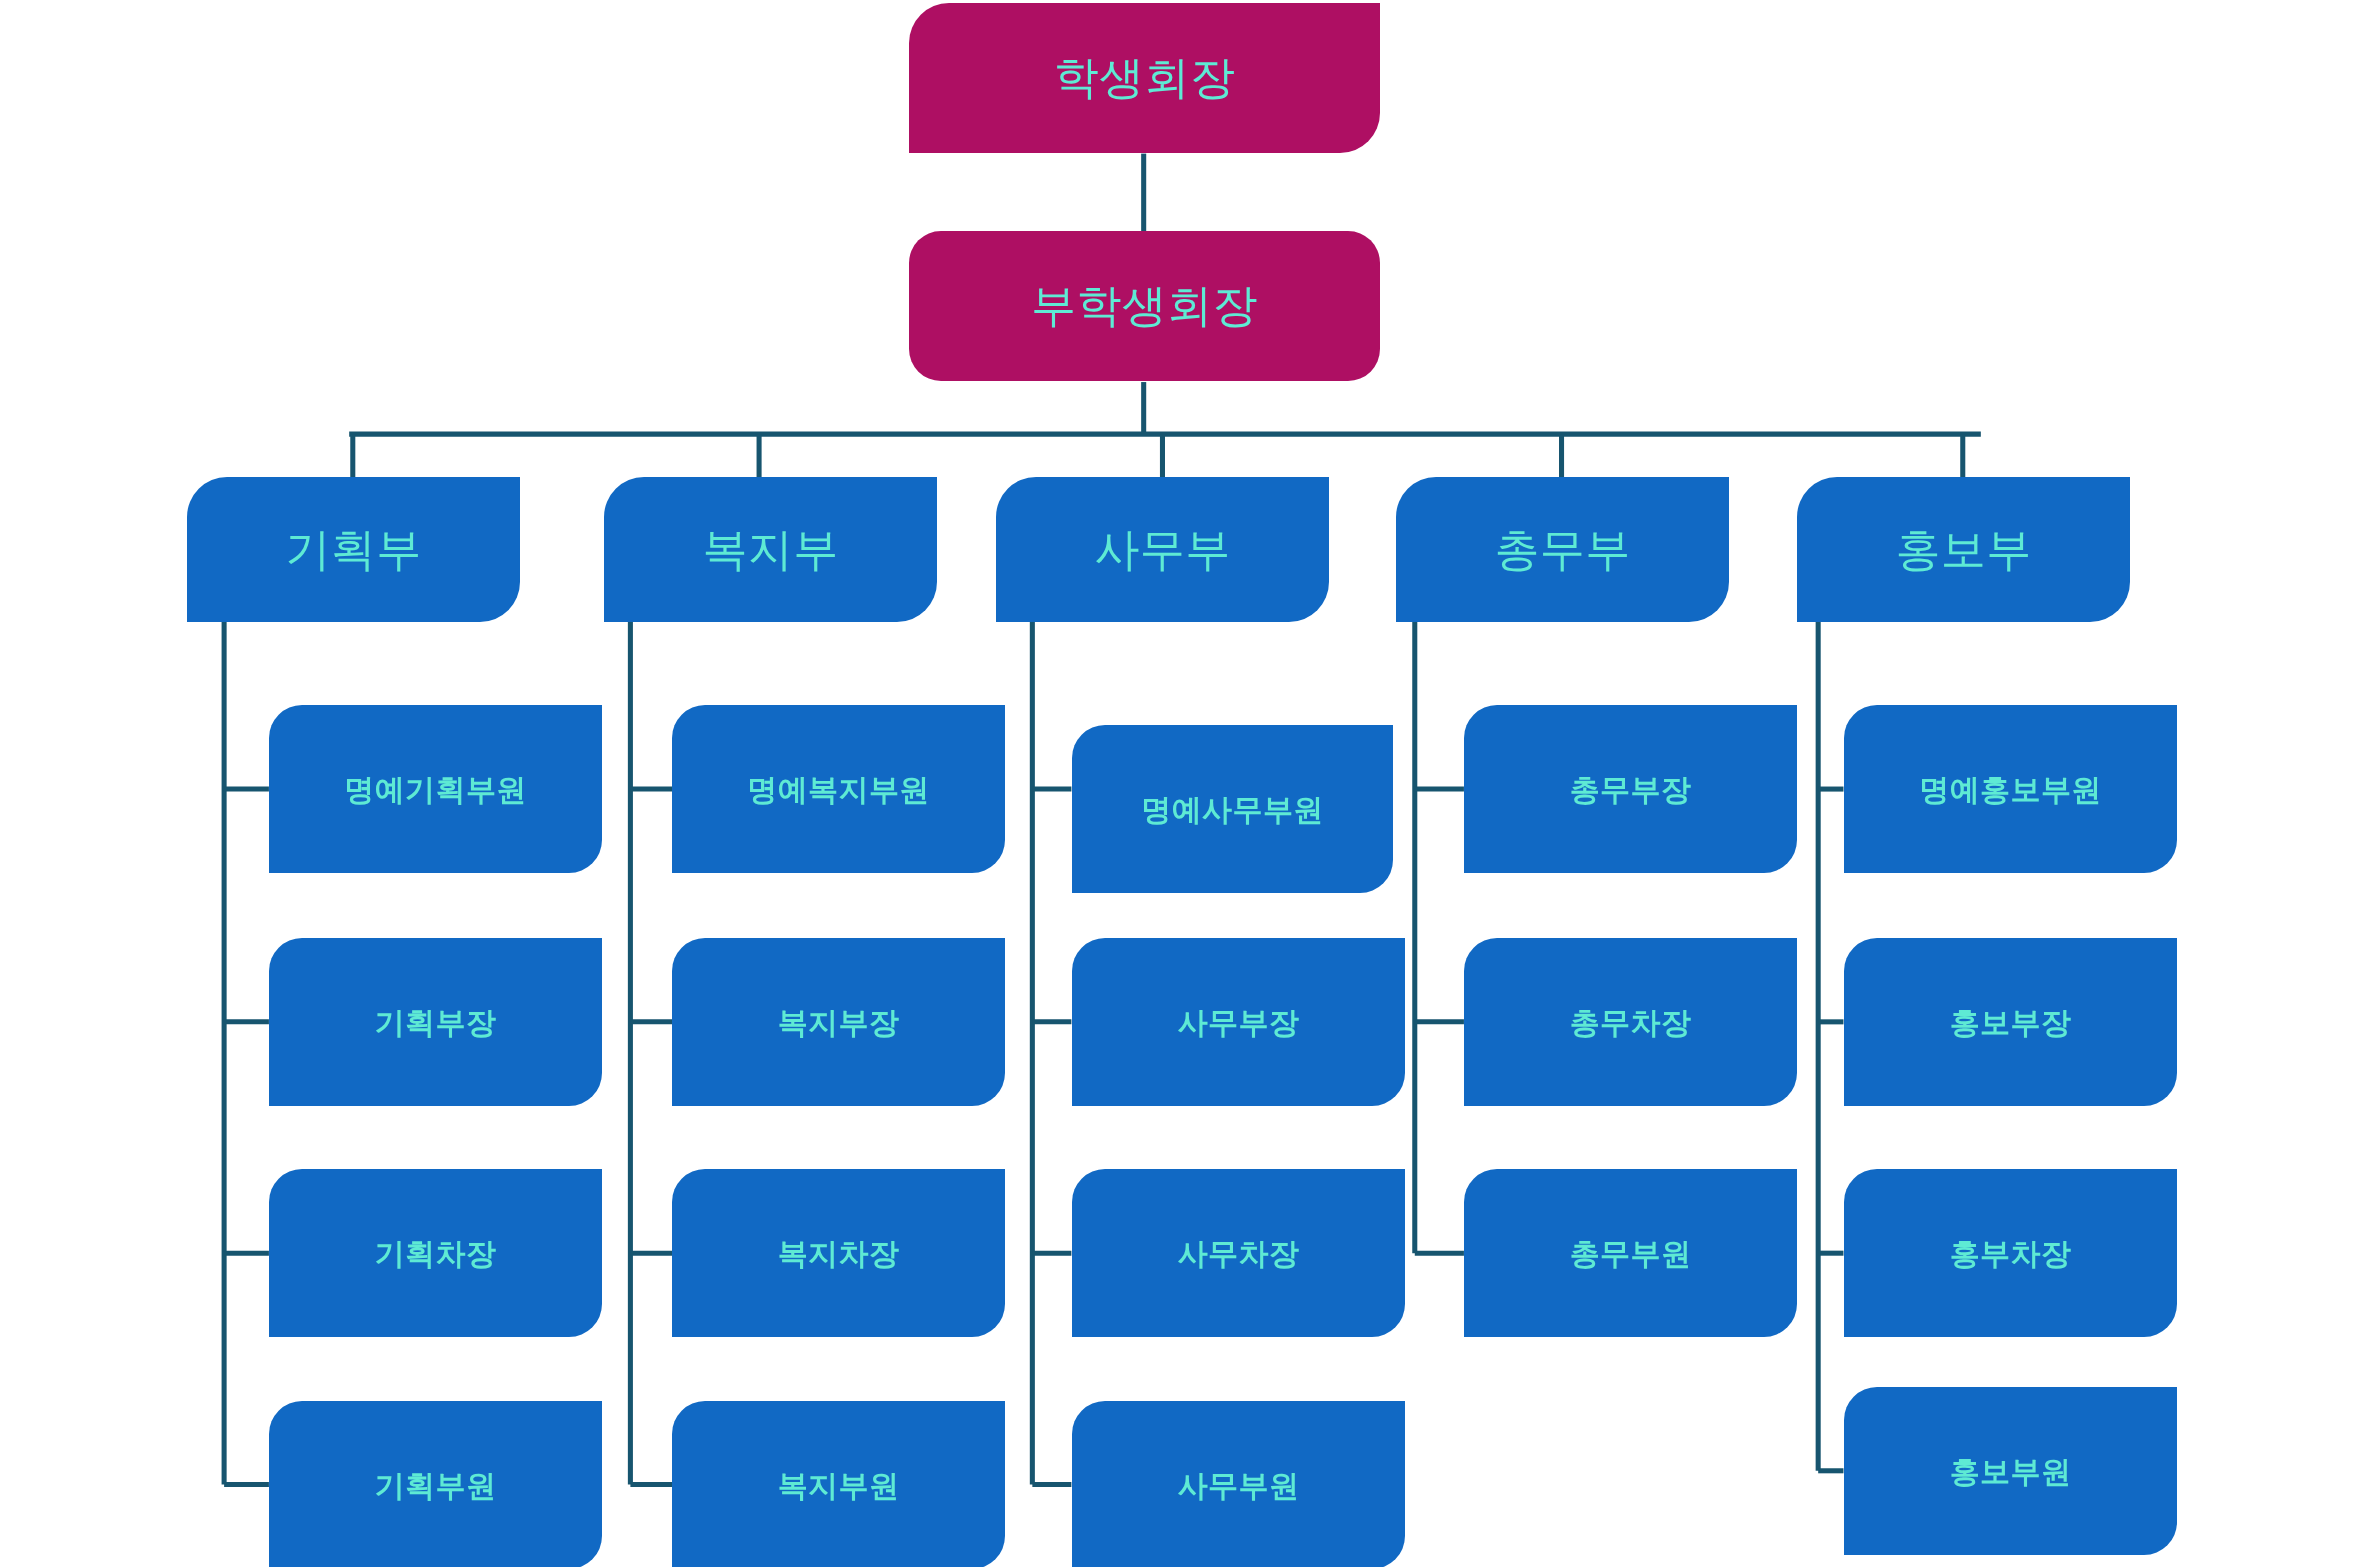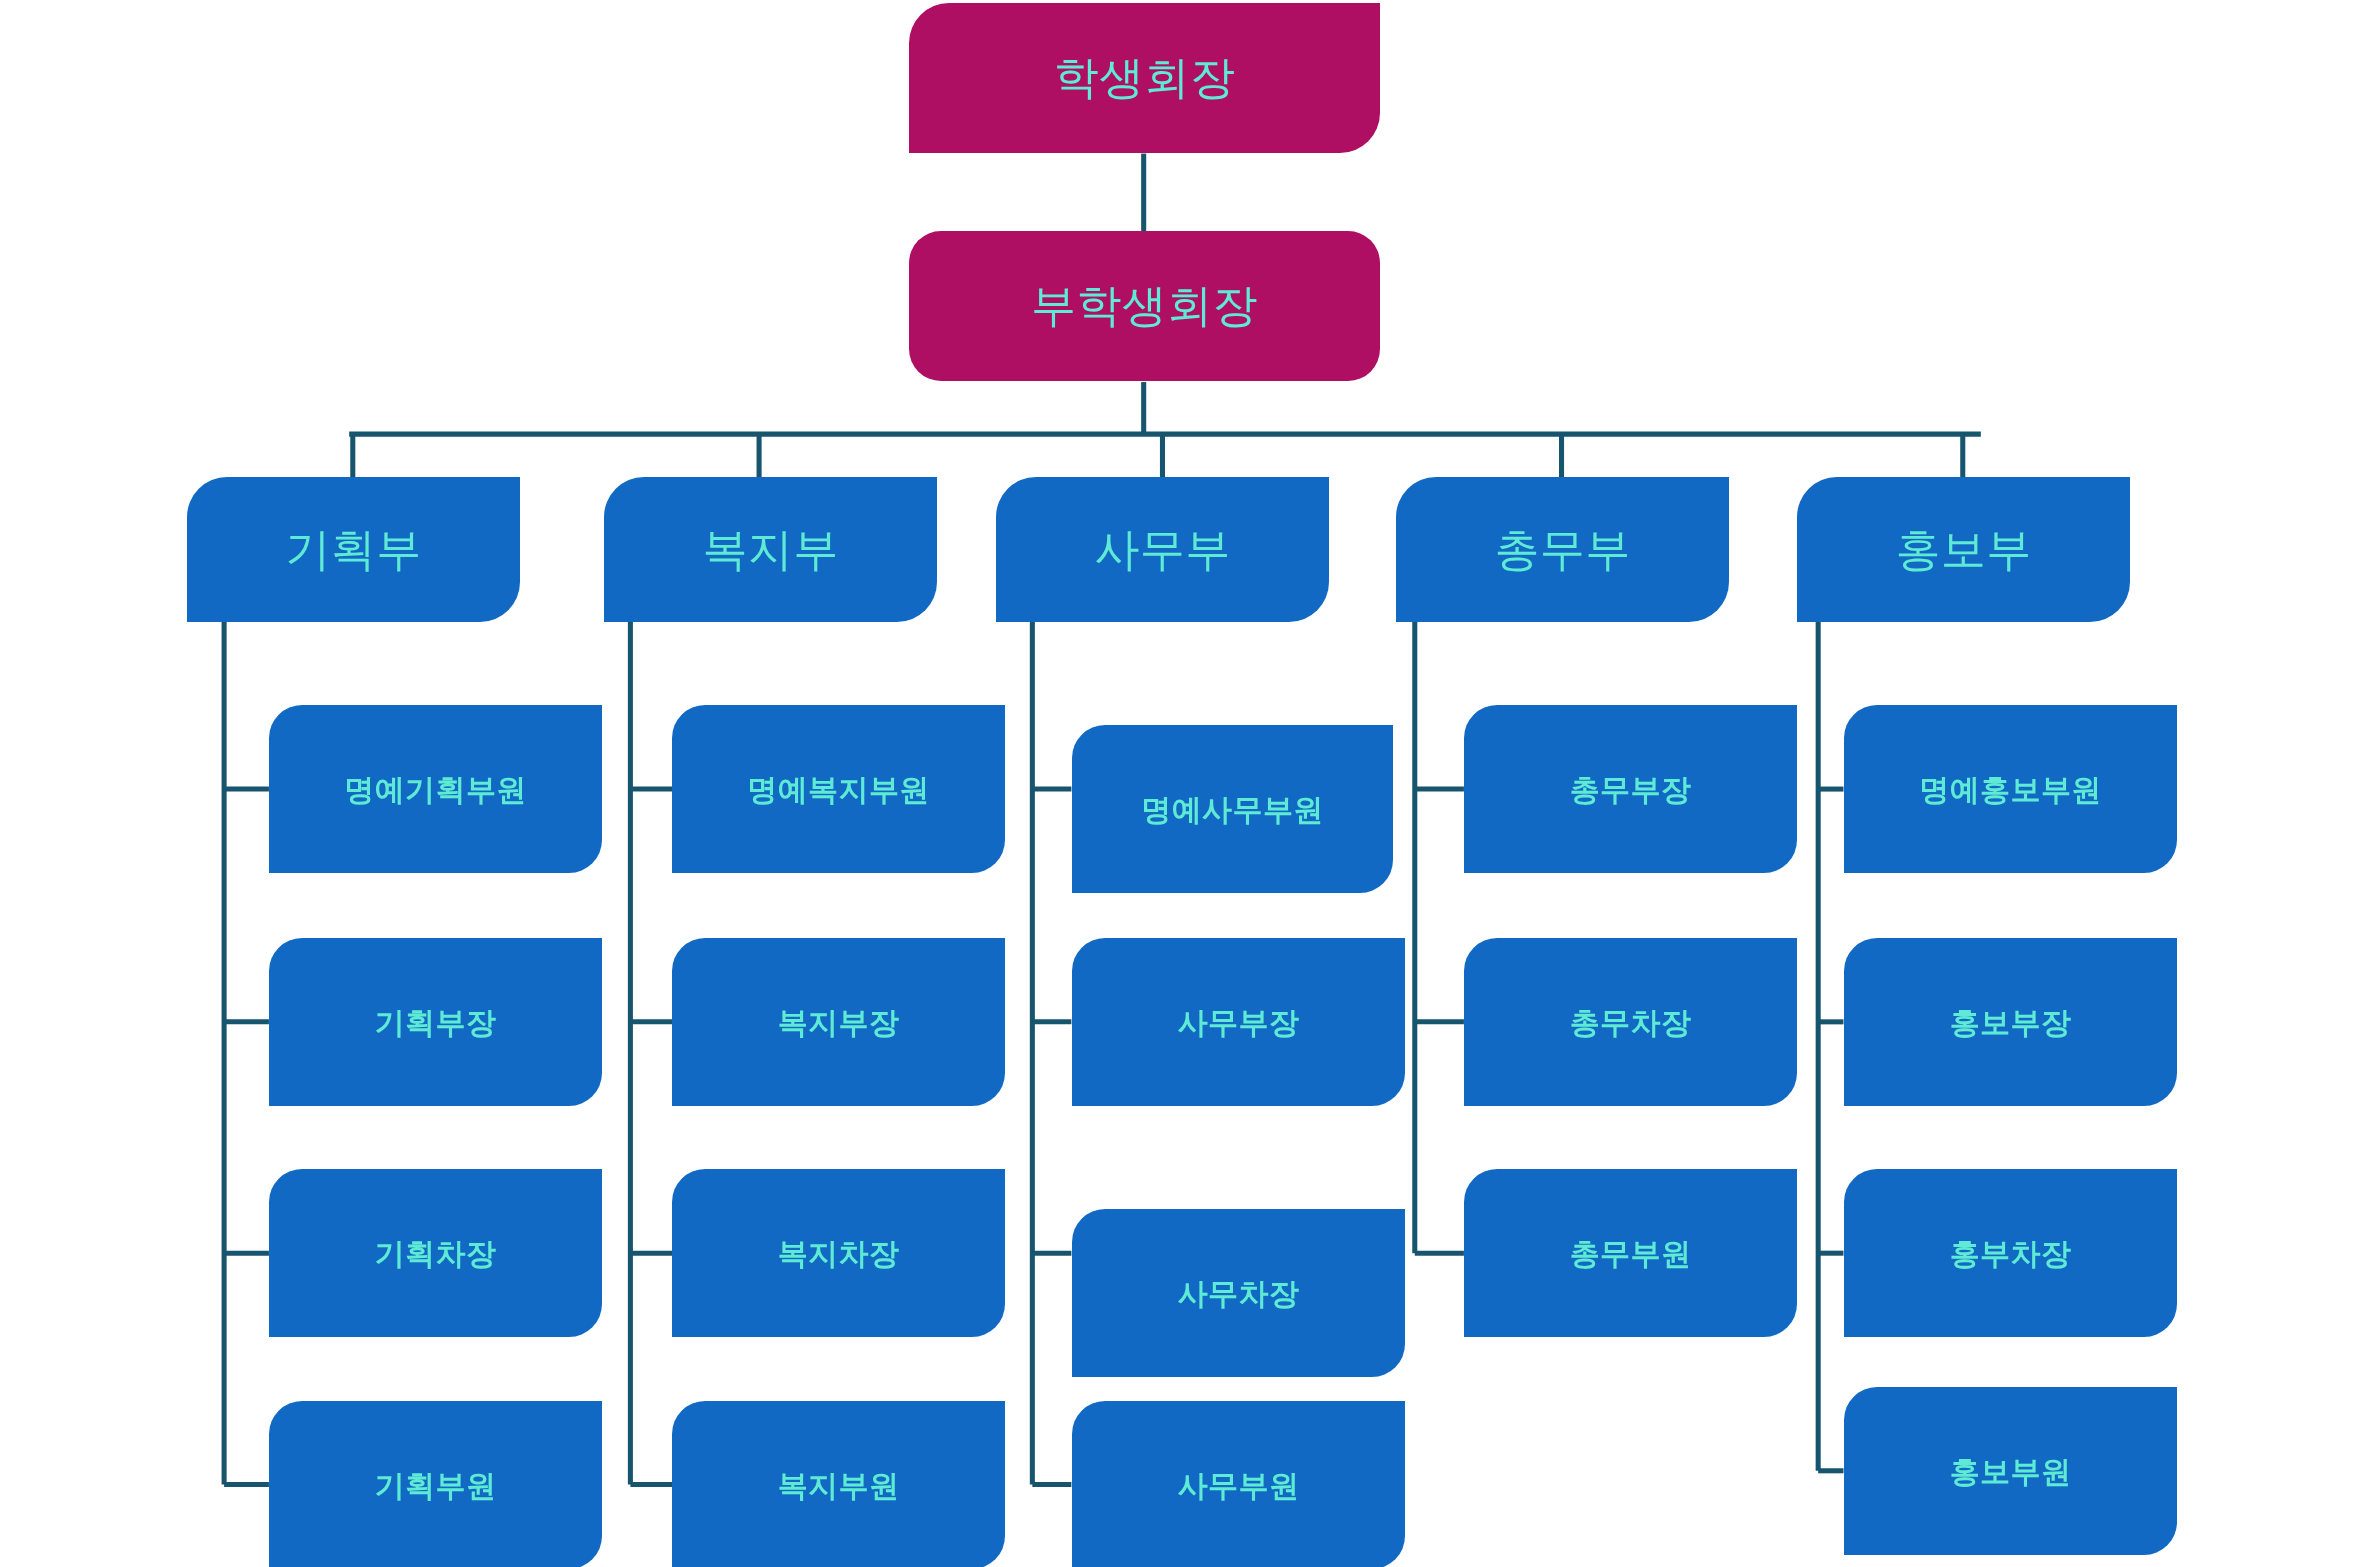--- a/index.html
+++ b/index.html
@@ -138,21 +138,21 @@
       </div>
       <div class="node dept" style="left: 996px; top: 477px; width: 333px; height: 145px;">
         <span class="node-label">사무부</span>
       </div>
       <div class="node member" style="left: 1072px; top: 725px; width: 321px; height: 168px;">
         <span class="node-label">명예사무부원</span>
       </div>
       <div class="node member" style="left: 1072px; top: 938px; width: 333px; height: 168px;">
         <span class="node-label">사무부장</span>
       </div>
-      <div class="node member" style="left: 1072px; top: 1169px; width: 333px; height: 168px; margin-top: 40px;">
+      <div class="node member" style="left: 1072px; top: 1169px; width: 333px; height: 168px;">
         <span class="node-label">사무차장</span>
       </div>
       <div class="node member" style="left: 1072px; top: 1401px; width: 333px; height: 168px;">
         <span class="node-label">사무부원</span>
       </div>
       <div class="node dept" style="left: 1396px; top: 477px; width: 333px; height: 145px;">
         <span class="node-label">총무부</span>
       </div>
       <div class="node member" style="left: 1464px; top: 705px; width: 333px; height: 168px;">
         <span class="node-label">총무부장</span>

